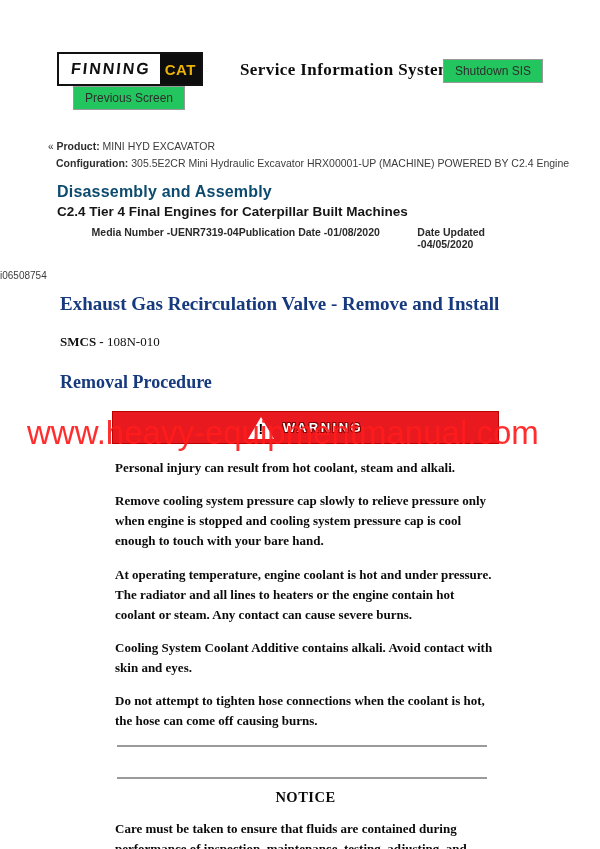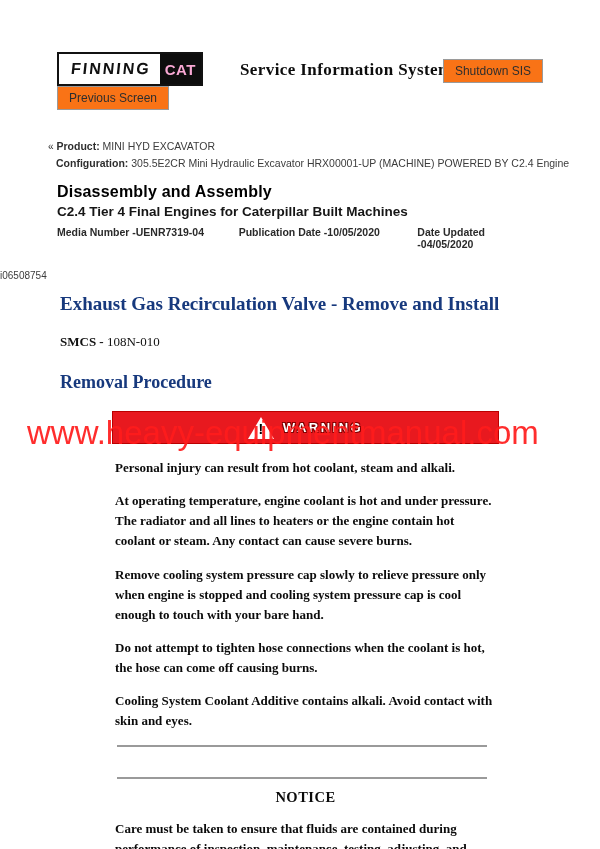--- a/index.html
+++ b/index.html
@@ -16,53 +16,53 @@
   
   .header { position:relative; margin:52px 57px 0 57px; height:58px; }
   .logo { position:absolute; left:0; top:0; display:inline-flex; align-items:stretch; border:2px solid #111; background:#fff; }
   .finning-text {
     padding:6px 9px 6px 12px;
     font-weight:bold; font-size:16px; letter-spacing:2px;
     transform:skewX(-6deg);
     font-family:"Liberation Sans", sans-serif;
   }
   .cat-block {
-    background:#0d0d0d; color:#f9a8d4;
+    background:#0d0d0d; color:#eab308;
     display:flex; align-items:center; justify-content:center;
     padding:0 5px; font-weight:bold; font-size:15px; letter-spacing:0.5px;
     position:relative;
   }
   .cat-tri { position:absolute; left:50%; bottom:3px; transform:translateX(-50%);
     width:0; height:0; border-left:5px solid transparent; border-right:5px solid transparent; border-bottom:6px solid #0d0d0d; }
   .sis-title {
     position:absolute; left:183px; top:8px;
     font-family:"Liberation Serif", serif;
     font-weight:bold; font-size:17px; letter-spacing:0.4px; color:#0d0d0d;
     white-space:nowrap;
   }
   .btn {
-    background:#f97316; border:1px solid #9a9a9a; color:#2e2e2e;
+    background:#22c55e; border:1px solid #9a9a9a; color:#2e2e2e;
     font-size:12px; font-family:"Liberation Sans", sans-serif;
     padding:4px 11px; cursor:pointer; white-space:nowrap;
   }
   .shutdown-btn { position:absolute; right:0; top:7px; }
-  .prev-btn { position:absolute; left:0; top:34px; }
+  .prev-btn { position:absolute; left:16px; top:34px; }
 
   
   .product-info { margin:30px 57px 0 48px; font-size:10.5px; color:#3c3c3c; }
   .product-info .row { margin-bottom:5px; white-space:nowrap; }
   .product-info .lbl { font-weight:bold; color:#2e2e2e;margin-top:20px; }
   .marker { font-size:10px; color:#2e2e2e; }
 
   
   .doc-header { margin:14px 57px 0 57px; }
-  .doc-title { font-size:16px; font-weight:bold; color:#000000; letter-spacing:0.2px; }
+  .doc-title { font-size:16px; font-weight:bold; color:#0c4a6e; letter-spacing:0.2px; }
   .doc-subtitle { font-size:13.5px; font-weight:bold; color:#161616; margin-top:3px; }
   .media-row { display:flex; margin-top:7px; font-size:10.5px; font-weight:bold; color:#2a2a2a; }
-  .media-col1 { width:183px; }
+  .media-col1 { width:183px;text-align:right; }
   .media-col2 { width:180px; }
   .doc-id { margin:20px 55px 0 0; font-size:10px; color:#3c3c3c; }
 
   
   .article { margin:0 55px 0 60px; font-family:"Liberation Serif", serif; }
   .article-title { margin-top:12px; font-size:19px; font-weight:bold; color:#17397d; }
   .smcs { margin-top:19px; font-size:13px; color:#111; }
   .smcs .lbl { font-weight:bold; }
   .section-title { margin-top:22px; font-size:18px; font-weight:bold; color:#17397d; }
 
@@ -135,21 +135,21 @@
       <span class="lbl">Configuration:</span>
       <span>305.5E2CR Mini Hydraulic Excavator HRX00001-UP (MACHINE) POWERED BY C2.4 Engine</span>
     </div>
   </div>
 
   <div class="doc-header">
     <div class="doc-title">Disassembly and Assembly</div>
     <div class="doc-subtitle">C2.4 Tier 4 Final Engines for Caterpillar Built Machines</div>
     <div class="media-row">
       <span class="media-col1">Media Number -UENR7319-04</span>
-      <span class="media-col2">Publication Date -10/05/2020</span>
+      <span class="media-col2">Publication Date -01/08/2020</span>
       <span>Date Updated -04/05/2020</span>
     </div>
   </div>
   <div class="doc-id">i06508754</div>
 
   <div class="article">
     <div class="article-title">Exhaust Gas Recirculation Valve - Remove and Install</div>
     <div class="smcs">
       <span class="lbl">SMCS -</span>
       <span>108N-010</span>
@@ -160,24 +160,24 @@
   <div class="warning-box">
     <div class="warning-banner">
       <span class="warn-icon">
         <span class="warn-tri"></span>
         <span class="warn-bang">!</span>
       </span>
       <span class="warning-word">WARNING</span>
     </div>
     <div class="warning-body">
       <p>Personal injury can result from hot coolant, steam and alkali.</p>
+      <p>Remove cooling system pressure cap slowly to relieve pressure only when engine is stopped and cooling system pressure cap is cool enough to touch with your bare hand.</p>
       <p>At operating temperature, engine coolant is hot and under pressure. The radiator and all lines to heaters or the engine contain hot coolant or steam. Any contact can cause severe burns.</p>
-      <p>Remove cooling system pressure cap slowly to relieve pressure only when engine is stopped and cooling system pressure cap is cool enough to touch with your bare hand.</p>
+      <p>Cooling System Coolant Additive contains alkali. Avoid contact with skin and eyes.</p>
       <p>Do not attempt to tighten hose connections when the coolant is hot, the hose can come off causing burns.</p>
-      <p>Cooling System Coolant Additive contains alkali. Avoid contact with skin and eyes.</p>
     </div>
     <hr class="rule">
   </div>
 
   <div class="notice-box">
     <hr class="rule">
     <div class="notice-title">NOTICE</div>
     <div class="notice-body">
       <p>Care must be taken to ensure that fluids are contained during performance of inspection, maintenance, testing, adjusting, and repair of the product. Be prepared to collect the fluid with suitable containers before opening any compartment or disassembling any component containing fluids.</p>
     </div>

